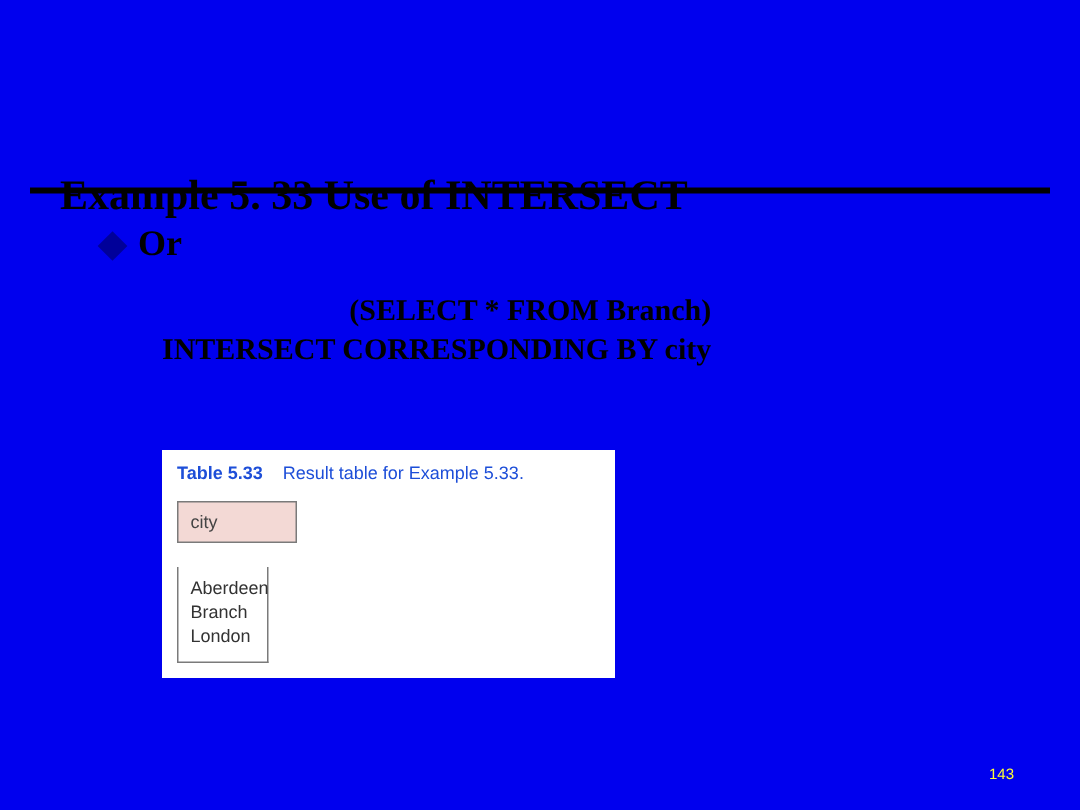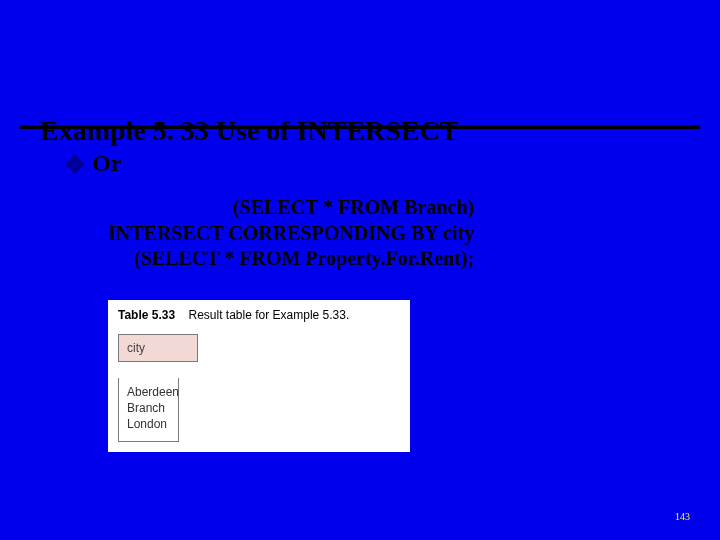--- a/index.html
+++ b/index.html
@@ -61,21 +61,21 @@
     position: absolute;
     left: 108px;
     top: 300px;
     width: 302px;
     background: #fff;
   }
   .tbl-caption {
     padding: 8px 28px 6px 10px;
     font-family: Arial, Helvetica, sans-serif;
     font-size: 12px;
-    color: #000000;
+    color: #1d4ed8;
   }
   .tbl-caption b { font-weight: bold; }
   .tbl-header {
     border: 1px solid #7a7a7a;
     margin: 6px 10px 16px 10px;
     width: 80px;
     background: #f3d9d5;
     padding: 6px 8px;
     font-family: Arial, Helvetica, sans-serif;
     font-size: 12px;
@@ -87,42 +87,41 @@
     margin: 0 10px 10px 10px;
     width: 61px;
     padding: 6px 8px 8px 8px;
     font-family: Arial, Helvetica, sans-serif;
     font-size: 12px;
     color: #333;
     line-height: 1.35;
   }
   .pagenum {
     position: absolute;
-    right: 30px;
+    right: 44px;
     bottom: 18px;
     color: #ffff33;
-    font-family: Liberation Serif, serif;
+    font-family: Liberation Sans, sans-serif;
     font-size: 10px;
   }
 </style>
 </head>
 <body>
 
 <div class="title">Example 5. 33  Use of INTERSECT</div>
 <div class="rule"></div>
 
 <div class="bullet-row">
   <div class="diamond"></div>
   <div class="bullet-text">Or</div>
 </div>
 
 <div class="code">
   <div>(SELECT * FROM Branch)</div>
   <div>INTERSECT CORRESPONDING BY city</div>
-  <div>(SELECT * FROM Property.For.Rent);</div>
 </div>
 
 <div class="table-box">
   <div class="tbl-caption">
     <b>Table 5.33</b>
     <span>&nbsp;&nbsp;</span>
     <span>Result table for Example 5.33.</span>
   </div>
   <div class="tbl-header">city</div>
   <div class="tbl-body">

